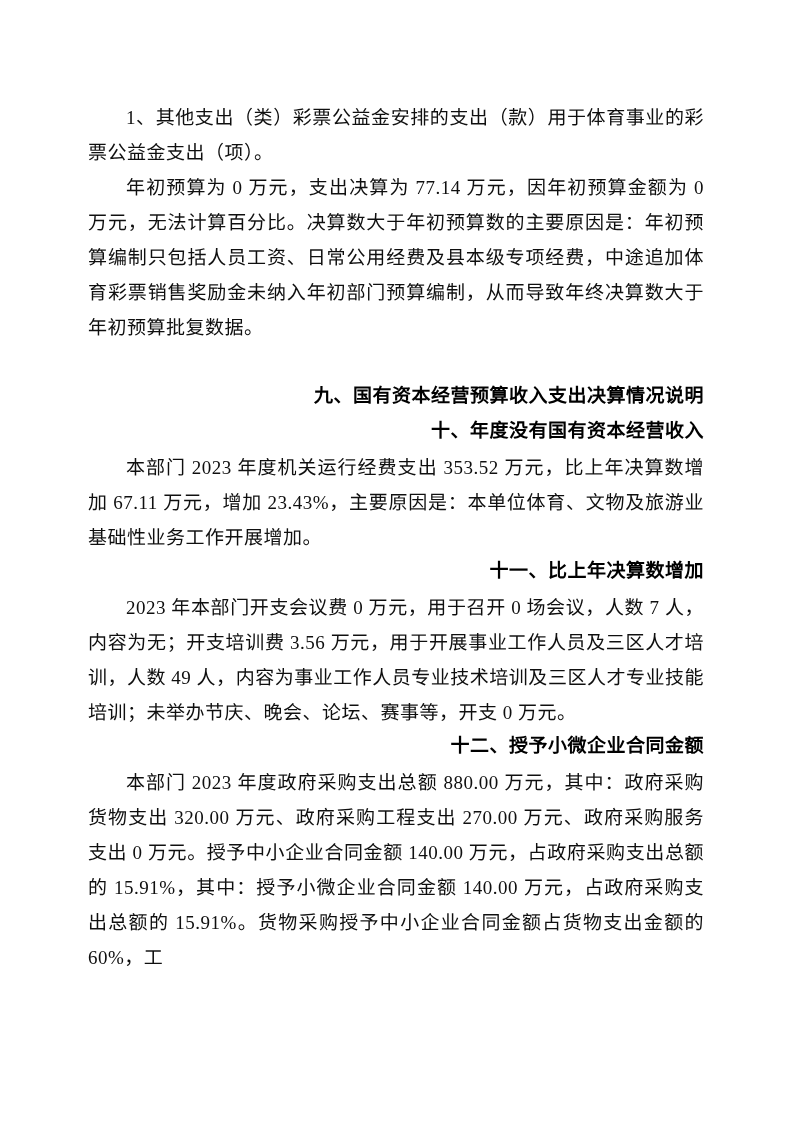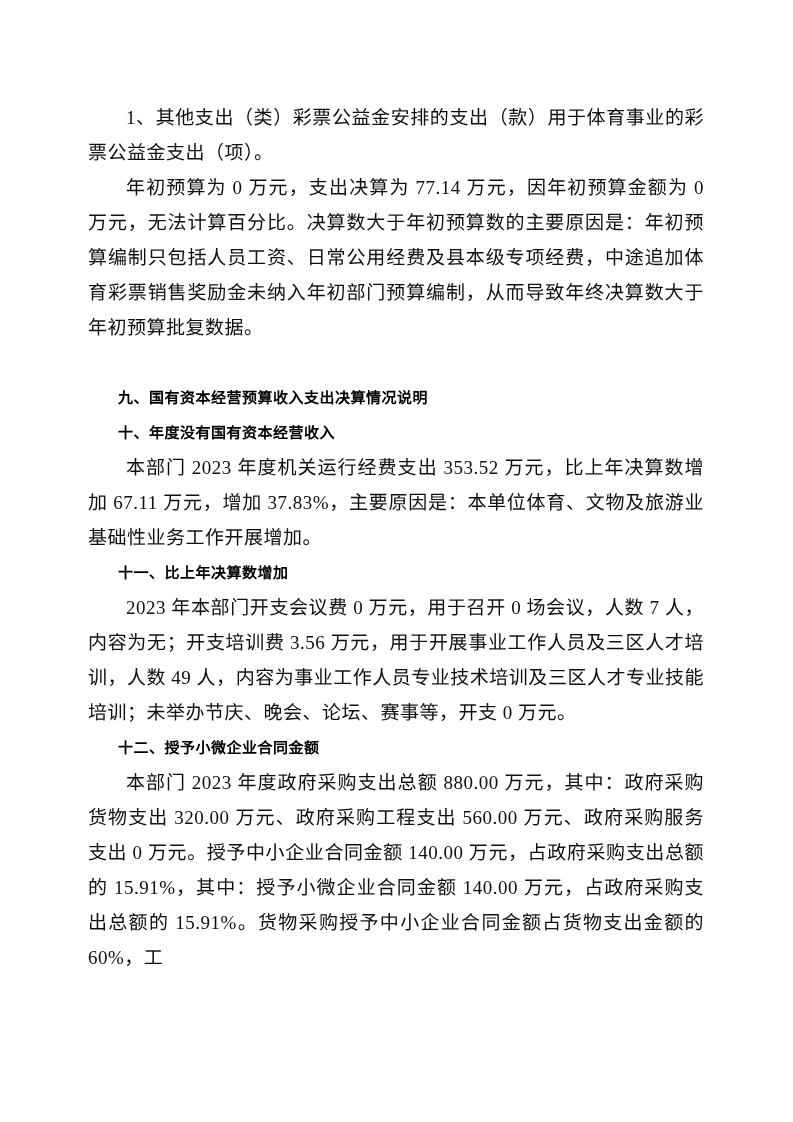--- a/index.html
+++ b/index.html
@@ -27,27 +27,27 @@
     font-size: 19px;
     line-height: 35px;
     text-align: justify;
     text-indent: 2em;
     letter-spacing: 0.5px;
     font-family: "Liberation Serif", "DejaVu Serif", serif;
     color: #0f0f0f;
   }
   .heading {
     margin: 0;
-    font-size: 15px;
+    font-size: 19px;
     line-height: 35px;
     text-indent: 2em;
     font-weight: 700;
     letter-spacing: 0.5px;
-    text-align: left;
-    font-family: Liberation Sans, sans-serif;
+    text-align: right;
+    font-family: Liberation Mono, monospace;
     color: #000000;
   }
   .blank-line {
     height: 35px;
   }
 </style>
 </head>
 <body>
 
 <div class="page">
@@ -57,24 +57,24 @@
 
     <p class="para">年初预算为 0 万元，支出决算为 77.14 万元，因年初预算金额为 0 万元，无法计算百分比。决算数大于年初预算数的主要原因是：年初预算编制只包括人员工资、日常公用经费及县本级专项经费，中途追加体育彩票销售奖励金未纳入年初部门预算编制，从而导致年终决算数大于年初预算批复数据。</p>
 
     <div class="blank-line"></div>
 
     <h2 class="heading">九、国有资本经营预算收入支出决算情况说明</h2>
 
 
     <h2 class="heading">十、年度没有国有资本经营收入</h2>
 
-    <p class="para">本部门 2023 年度机关运行经费支出 353.52 万元，比上年决算数增加 67.11 万元，增加 37.83%，主要原因是：本单位体育、文物及旅游业基础性业务工作开展增加。</p>
+    <p class="para">本部门 2023 年度机关运行经费支出 353.52 万元，比上年决算数增加 67.11 万元，增加 23.43%，主要原因是：本单位体育、文物及旅游业基础性业务工作开展增加。</p>
 
     <h2 class="heading">十一、比上年决算数增加</h2>
 
     <p class="para">2023 年本部门开支会议费 0 万元，用于召开 0 场会议，人数 7 人，内容为无；开支培训费 3.56 万元，用于开展事业工作人员及三区人才培训，人数 49 人，内容为事业工作人员专业技术培训及三区人才专业技能培训；未举办节庆、晚会、论坛、赛事等，开支 0 万元。</p>
 
     <h2 class="heading">十二、授予小微企业合同金额</h2>
 
-    <p class="para">本部门 2023 年度政府采购支出总额 880.00 万元，其中：政府采购货物支出 320.00 万元、政府采购工程支出 560.00 万元、政府采购服务支出 0 万元。授予中小企业合同金额 140.00 万元，占政府采购支出总额的 15.91%，其中：授予小微企业合同金额 140.00 万元，占政府采购支出总额的 15.91%。货物采购授予中小企业合同金额占货物支出金额的 60%，工</p>
+    <p class="para">本部门 2023 年度政府采购支出总额 880.00 万元，其中：政府采购货物支出 320.00 万元、政府采购工程支出 270.00 万元、政府采购服务支出 0 万元。授予中小企业合同金额 140.00 万元，占政府采购支出总额的 15.91%，其中：授予小微企业合同金额 140.00 万元，占政府采购支出总额的 15.91%。货物采购授予中小企业合同金额占货物支出金额的 60%，工</p>
 
   </div>
 </div>
 
 </body></html>

